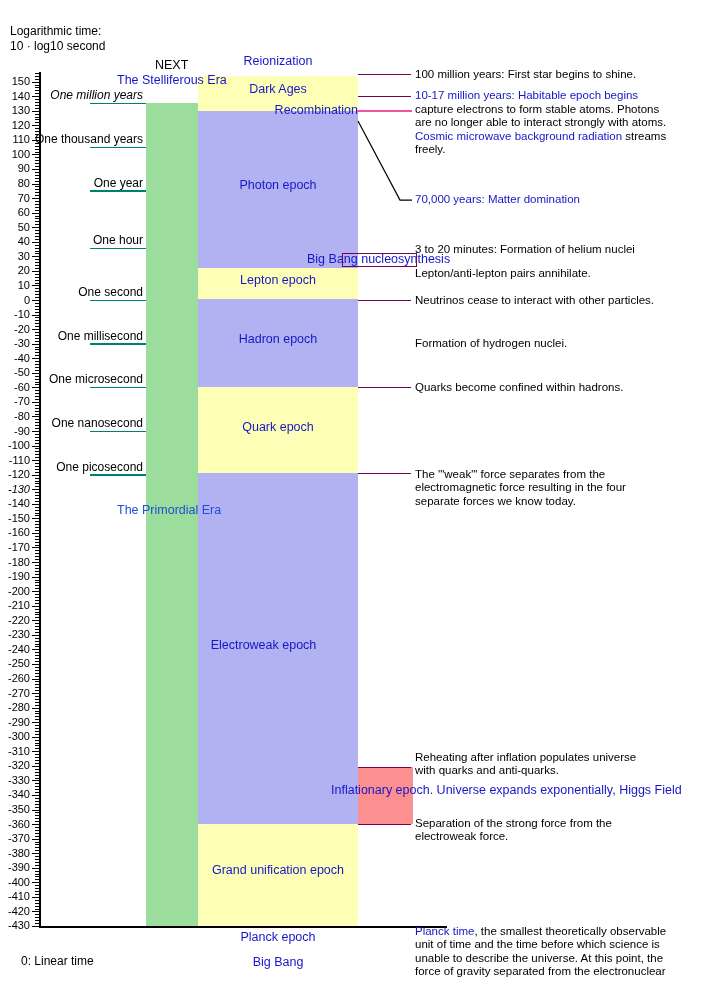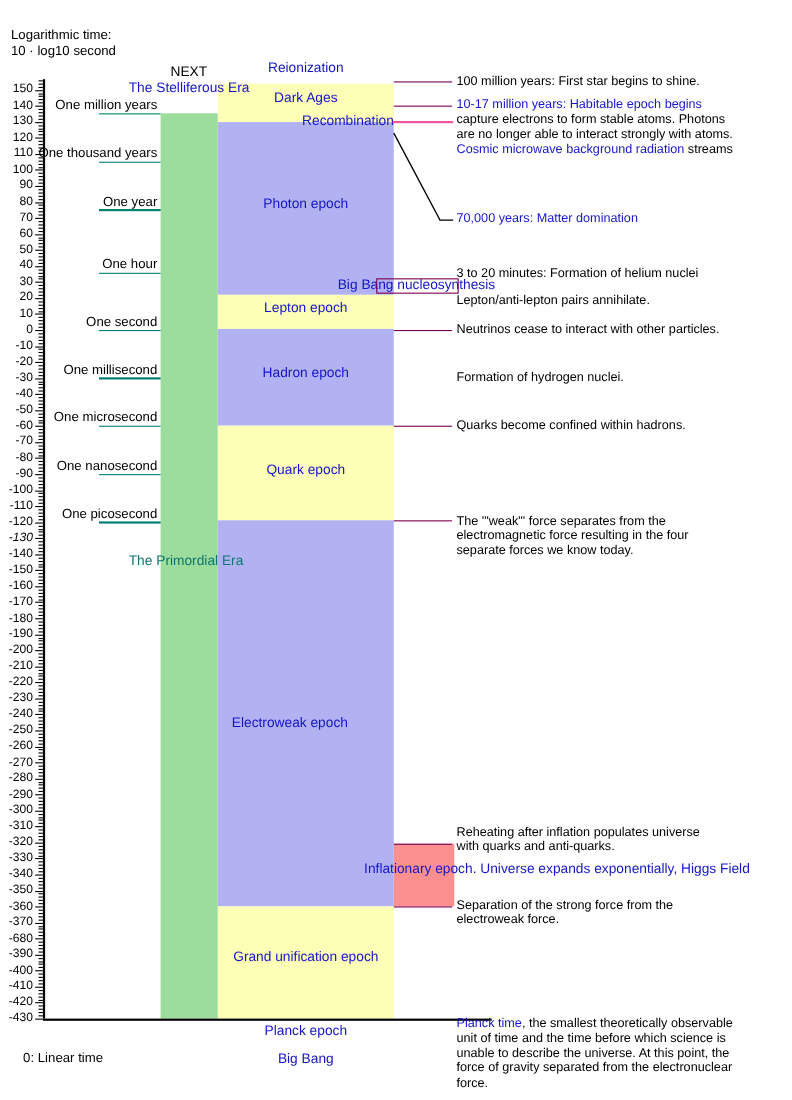--- a/index.html
+++ b/index.html
@@ -32,21 +32,21 @@
       <div class="abs epochlbl" style="left: 198px; top: 82px; width: 160px; color: rgb(22, 22, 200);">Dark Ages</div>
       <div class="abs" style="left: 198px; top: 110.746px; width: 160px; height: 157.226px; background: rgb(178, 178, 242);"></div>
       <div class="abs epochlbl" style="left: 198px; top: 178px; width: 160px; color: rgb(22, 22, 200);">Photon epoch</div>
       <div class="abs" style="left: 198px; top: 267.972px; width: 160px; height: 30.5718px; background: rgb(254, 255, 182);"></div>
       <div class="abs epochlbl" style="left: 198px; top: 273px; width: 160px; color: rgb(22, 22, 200);">Lepton epoch</div>
       <div class="abs" style="left: 198px; top: 298.544px; width: 160px; height: 88.8038px; background: rgb(178, 178, 242);"></div>
       <div class="abs epochlbl" style="left: 198px; top: 332px; width: 160px; color: rgb(22, 22, 200);">Hadron epoch</div>
       <div class="abs" style="left: 198px; top: 387.348px; width: 160px; height: 85.8922px; background: rgb(254, 255, 182);"></div>
       <div class="abs epochlbl" style="left: 198px; top: 420px; width: 160px; color: rgb(22, 22, 200);">Quark epoch</div>
       <div class="abs" style="left: 198px; top: 473.24px; width: 160px; height: 350.848px; background: rgb(178, 178, 242);"></div>
-      <div class="abs epochlbl" style="left: 198px; top: 638px; width: 131px; color: rgb(22, 22, 200); margin-top: 12px;">Electroweak epoch</div>
+      <div class="abs epochlbl" style="left: 198px; top: 638px; width: 131px; color: rgb(22, 22, 200);">Electroweak epoch</div>
       <div class="abs" style="left: 198px; top: 824.088px; width: 160px; height: 101.906px; background: rgb(254, 255, 182);"></div>
       <div class="abs epochlbl" style="left: 198px; top: 863px; width: 160px; color: rgb(22, 22, 200);">Grand unification epoch</div>
       <div class="abs" style="left: 358px; top: 767.312px; width: 55px; height: 56.7762px; background: rgb(252, 144, 144);"></div>
       <div class="abs eralbl" style="left: 331px; top: 783px; color: rgb(22, 22, 200);">Inflationary epoch. Universe expands exponentially,  Higgs Field</div>
       <div class="abs" style="left: 39px; top: 72px; width: 1.5px; height: 854px; background: rgb(0, 0, 0);"></div>
       <div class="abs" style="left: 39px; top: 926px; width: 408px; height: 1.5px; background: rgb(0, 0, 0);"></div>
       <div class="abs" style="left: 35px; top: 72.8952px; width: 4px; height: 1px; background: rgb(0, 0, 0);"></div>
       <div class="abs" style="left: 35px; top: 75.8068px; width: 4px; height: 1px; background: rgb(0, 0, 0);"></div>
       <div class="abs" style="left: 35px; top: 78.7184px; width: 4px; height: 1px; background: rgb(0, 0, 0);"></div>
       <div class="abs" style="left: 35px; top: 84.5416px; width: 4px; height: 1px; background: rgb(0, 0, 0);"></div>
@@ -381,33 +381,33 @@
       <div class="abs ticklbl" style="right: 690px; top: 774.914px;">-330</div>
       <div class="abs" style="left: 32px; top: 794.972px; width: 7px; height: 1px; background: rgb(0, 0, 0);"></div>
       <div class="abs ticklbl" style="right: 690px; top: 789.472px;">-340</div>
       <div class="abs" style="left: 32px; top: 809.53px; width: 7px; height: 1px; background: rgb(0, 0, 0);"></div>
       <div class="abs ticklbl" style="right: 690px; top: 804.03px;">-350</div>
       <div class="abs" style="left: 32px; top: 824.088px; width: 7px; height: 1px; background: rgb(0, 0, 0);"></div>
       <div class="abs ticklbl" style="right: 690px; top: 818.588px;">-360</div>
       <div class="abs" style="left: 32px; top: 838.646px; width: 7px; height: 1px; background: rgb(0, 0, 0);"></div>
       <div class="abs ticklbl" style="right: 690px; top: 833.146px; text-align: center;">-370</div>
       <div class="abs" style="left: 32px; top: 853.204px; width: 7px; height: 1px; background: rgb(0, 0, 0);"></div>
-      <div class="abs ticklbl" style="right: 690px; top: 847.704px;">-680</div>
+      <div class="abs ticklbl" style="right: 690px; top: 847.704px;">-380</div>
       <div class="abs" style="left: 32px; top: 867.762px; width: 7px; height: 1px; background: rgb(0, 0, 0);"></div>
       <div class="abs ticklbl" style="right: 690px; top: 862.262px;">-390</div>
       <div class="abs" style="left: 32px; top: 882.32px; width: 7px; height: 1px; background: rgb(0, 0, 0);"></div>
       <div class="abs ticklbl" style="right: 690px; top: 876.82px;">-400</div>
       <div class="abs" style="left: 32px; top: 896.878px; width: 7px; height: 1px; background: rgb(0, 0, 0);"></div>
       <div class="abs ticklbl" style="right: 690px; top: 891.378px;">-410</div>
       <div class="abs" style="left: 32px; top: 911.436px; width: 7px; height: 1px; background: rgb(0, 0, 0);"></div>
       <div class="abs ticklbl" style="right: 690px; top: 905.936px;">-420</div>
       <div class="abs" style="left: 32px; top: 925.994px; width: 7px; height: 1px; background: rgb(0, 0, 0);"></div>
       <div class="abs ticklbl" style="right: 690px; top: 920.494px;">-430</div>
       <div class="abs" style="left: 90px; top: 102.967px; width: 56px; height: 1.5px; background: rgb(0, 128, 112);"></div>
-      <div class="abs timelbl" style="right: 577px; top: 88.467px;">One million years</div>
+      <div class="abs timelbl" style="right: 577px; top: 88.467px; font-style: italic;">One million years</div>
       <div class="abs" style="left: 90px; top: 146.641px; width: 56px; height: 1.5px; background: rgb(0, 128, 112);"></div>
       <div class="abs timelbl" style="right: 577px; top: 132.141px;">One thousand years</div>
       <div class="abs" style="left: 90px; top: 190.315px; width: 56px; height: 1.5px; background: rgb(0, 128, 112);"></div>
       <div class="abs timelbl" style="right: 577px; top: 175.815px;">One year</div>
       <div class="abs" style="left: 90px; top: 247.819px; width: 56px; height: 1.5px; background: rgb(0, 128, 112);"></div>
       <div class="abs timelbl" style="right: 577px; top: 233.319px;">One hour</div>
       <div class="abs" style="left: 90px; top: 299.5px; width: 56px; height: 1.5px; background: rgb(0, 128, 112);"></div>
       <div class="abs timelbl" style="right: 577px; top: 285px;">One second</div>
       <div class="abs" style="left: 90px; top: 343.174px; width: 56px; height: 1.5px; background: rgb(0, 128, 112);"></div>
       <div class="abs timelbl" style="right: 577px; top: 328.674px;">One millisecond</div>
@@ -417,35 +417,36 @@
       <div class="abs timelbl" style="right: 577px; top: 416.022px;">One nanosecond</div>
       <div class="abs" style="left: 90px; top: 474.196px; width: 56px; height: 1.5px; background: rgb(0, 128, 112);"></div>
       <div class="abs timelbl" style="right: 577px; top: 459.696px;">One picosecond</div>
       <div class="abs epochlbl" style="top: 54px; left: 198px; width: 160px; color: rgb(22, 22, 200);">Reionization</div>
       <div class="abs eralbl" style="top: 103px; right: 362px; color: rgb(22, 22, 200);">Recombination</div>
       <div class="abs eralbl" style="top: 252px; left: 307px; color: rgb(22, 22, 200);">Big Bang nucleosynthesis</div>
       <div class="abs epochlbl" style="top: 930px; left: 198px; width: 160px; color: rgb(22, 22, 200);">Planck epoch</div>
       <div class="abs epochlbl" style="top: 955px; left: 198px; width: 160px; color: rgb(22, 22, 200);">Big Bang</div>
       <div class="abs eralbl" style="left: 155px; top: 58px; color: rgb(0, 0, 0);">NEXT</div>
       <div class="abs eralbl" style="left: 117px; top: 73px; color: rgb(22, 22, 200);">The Stelliferous Era</div>
-      <div class="abs eralbl" style="left: 117px; top: 503px; color: #0f766e;">The Primordial Era</div>
+      <div class="abs eralbl" style="left: 117px; top: 503px; color: #1d4ed8;">The Primordial Era</div>
       <div class="abs" style="left: 342px; top: 253px; width: 73px; height: 12px; border: 1px solid rgb(122, 0, 80); background: transparent;"></div>
       <div class="abs" style="left: 358px; top: 73.851px; width: 53px; height: 1.2px; background: rgb(122, 0, 80);"></div>
       <div class="abs ann" style="left: 415px; top: 68px;">
         <div class="l"><span style="color: rgb(0, 0, 0);">100 million years: First star begins to shine.</span></div>
       </div>
       <div class="abs" style="left: 358px; top: 95.688px; width: 53px; height: 1.2px; background: rgb(122, 0, 80);"></div>
       <div class="abs ann" style="left: 415px; top: 89px;">
         <div class="l"><span style="color: rgb(22, 22, 200);">10-17 million years: Habitable epoch begins</span></div>
       </div>
       <div class="abs" style="left: 357px; top: 109.746px; width: 55px; height: 2.5px; background: rgb(242, 84, 156);"></div>
       <div class="abs ann" style="left: 415px; top: 103px;">
         <div class="l"><span style="color: rgb(0, 0, 0);">capture electrons to form stable atoms. Photons</span></div>
         <div class="l"><span style="color: rgb(0, 0, 0);">are no longer able to interact strongly with atoms.</span></div>
         <div class="l"><span style="color: rgb(22, 22, 200);">Cosmic microwave background radiation</span><span style="color: rgb(0, 0, 0);"> streams</span></div>
+        <div class="l"><span style="color: rgb(0, 0, 0);">freely.</span></div>
       </div>
       <svg width="60" height="92" style="position: absolute; left: 355px; top: 116.937px; overflow: visible;">
         <polyline points="3,4 45,83.0634 57,83.0634" fill="none" stroke="#000000" stroke-width="1.2"></polyline>
       </svg>
       <div class="abs ann" style="left: 415px; top: 193px;">
         <div class="l"><span style="color: rgb(22, 22, 200);">70,000 years: Matter domination</span></div>
       </div>
       <div class="abs ann" style="left: 415px; top: 243px;">
         <div class="l"><span style="color: rgb(0, 0, 0);">3 to 20 minutes: Formation of helium nuclei</span></div>
       </div>
@@ -477,16 +478,15 @@
       <div class="abs" style="left: 358px; top: 823.588px; width: 53px; height: 1.2px; background: rgb(122, 0, 80);"></div>
       <div class="abs ann" style="left: 415px; top: 817px;">
         <div class="l"><span style="color: rgb(0, 0, 0);">Separation of the strong force from the</span></div>
         <div class="l"><span style="color: rgb(0, 0, 0);">electroweak force.</span></div>
       </div>
       <div class="abs ann" style="left: 415px; top: 925px;">
         <div class="l"><span style="color: rgb(22, 22, 200);">Planck time</span><span style="color: rgb(0, 0, 0);">, the smallest theoretically observable</span></div>
         <div class="l"><span style="color: rgb(0, 0, 0);">unit of time and the time before which science is</span></div>
         <div class="l"><span style="color: rgb(0, 0, 0);">unable to describe the universe. At this point, the</span></div>
         <div class="l"><span style="color: rgb(0, 0, 0);">force of gravity separated from the electronuclear</span></div>
-        <div class="l"><span style="color: rgb(0, 0, 0);">force.</span></div>
       </div>
     </div>
 </div>
 
 </body></html>

